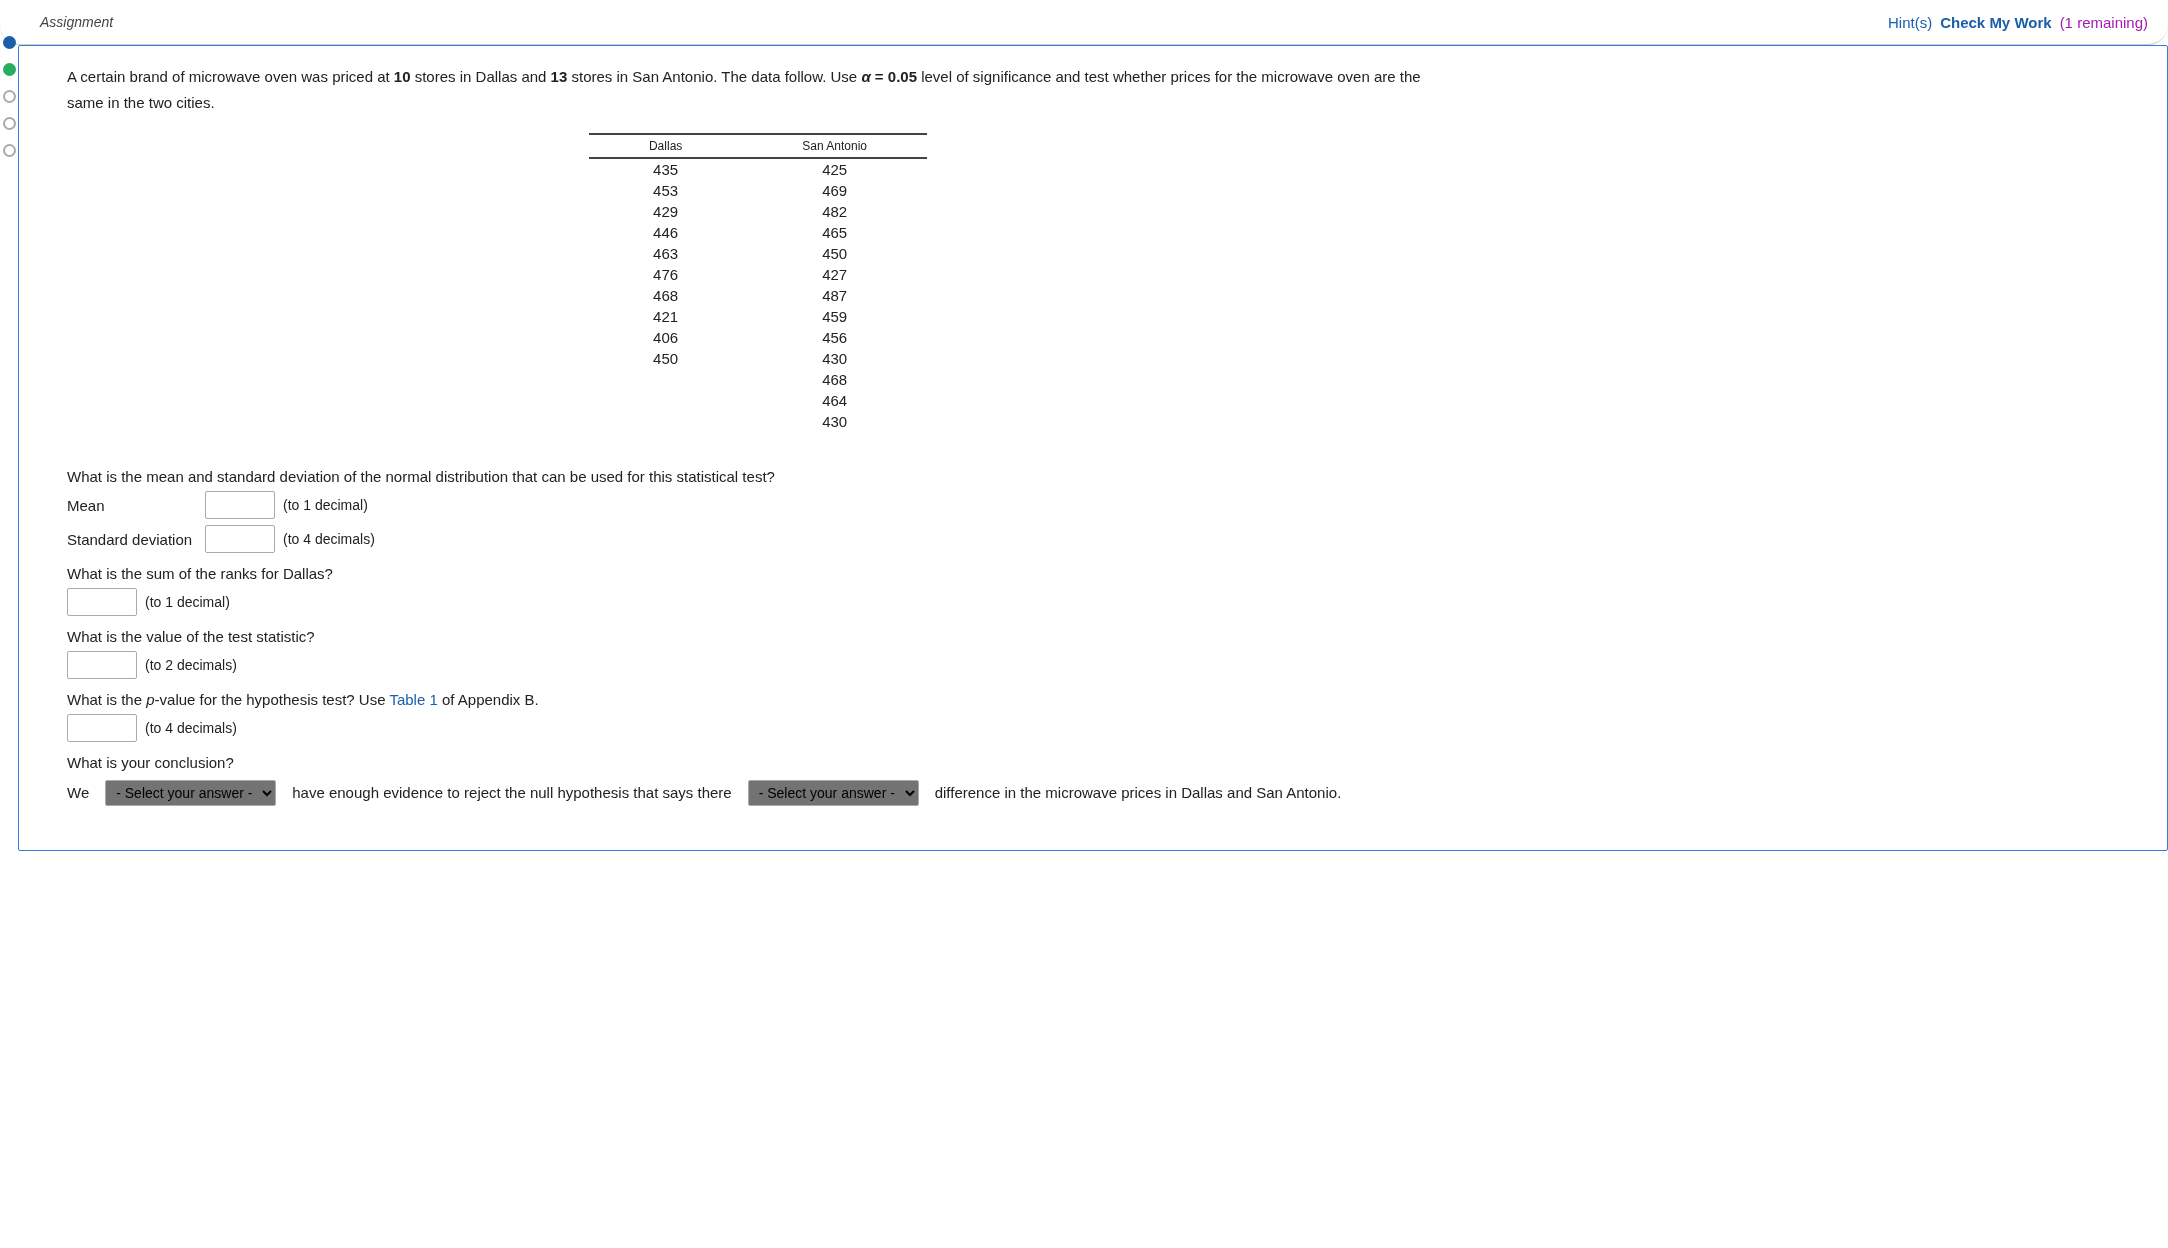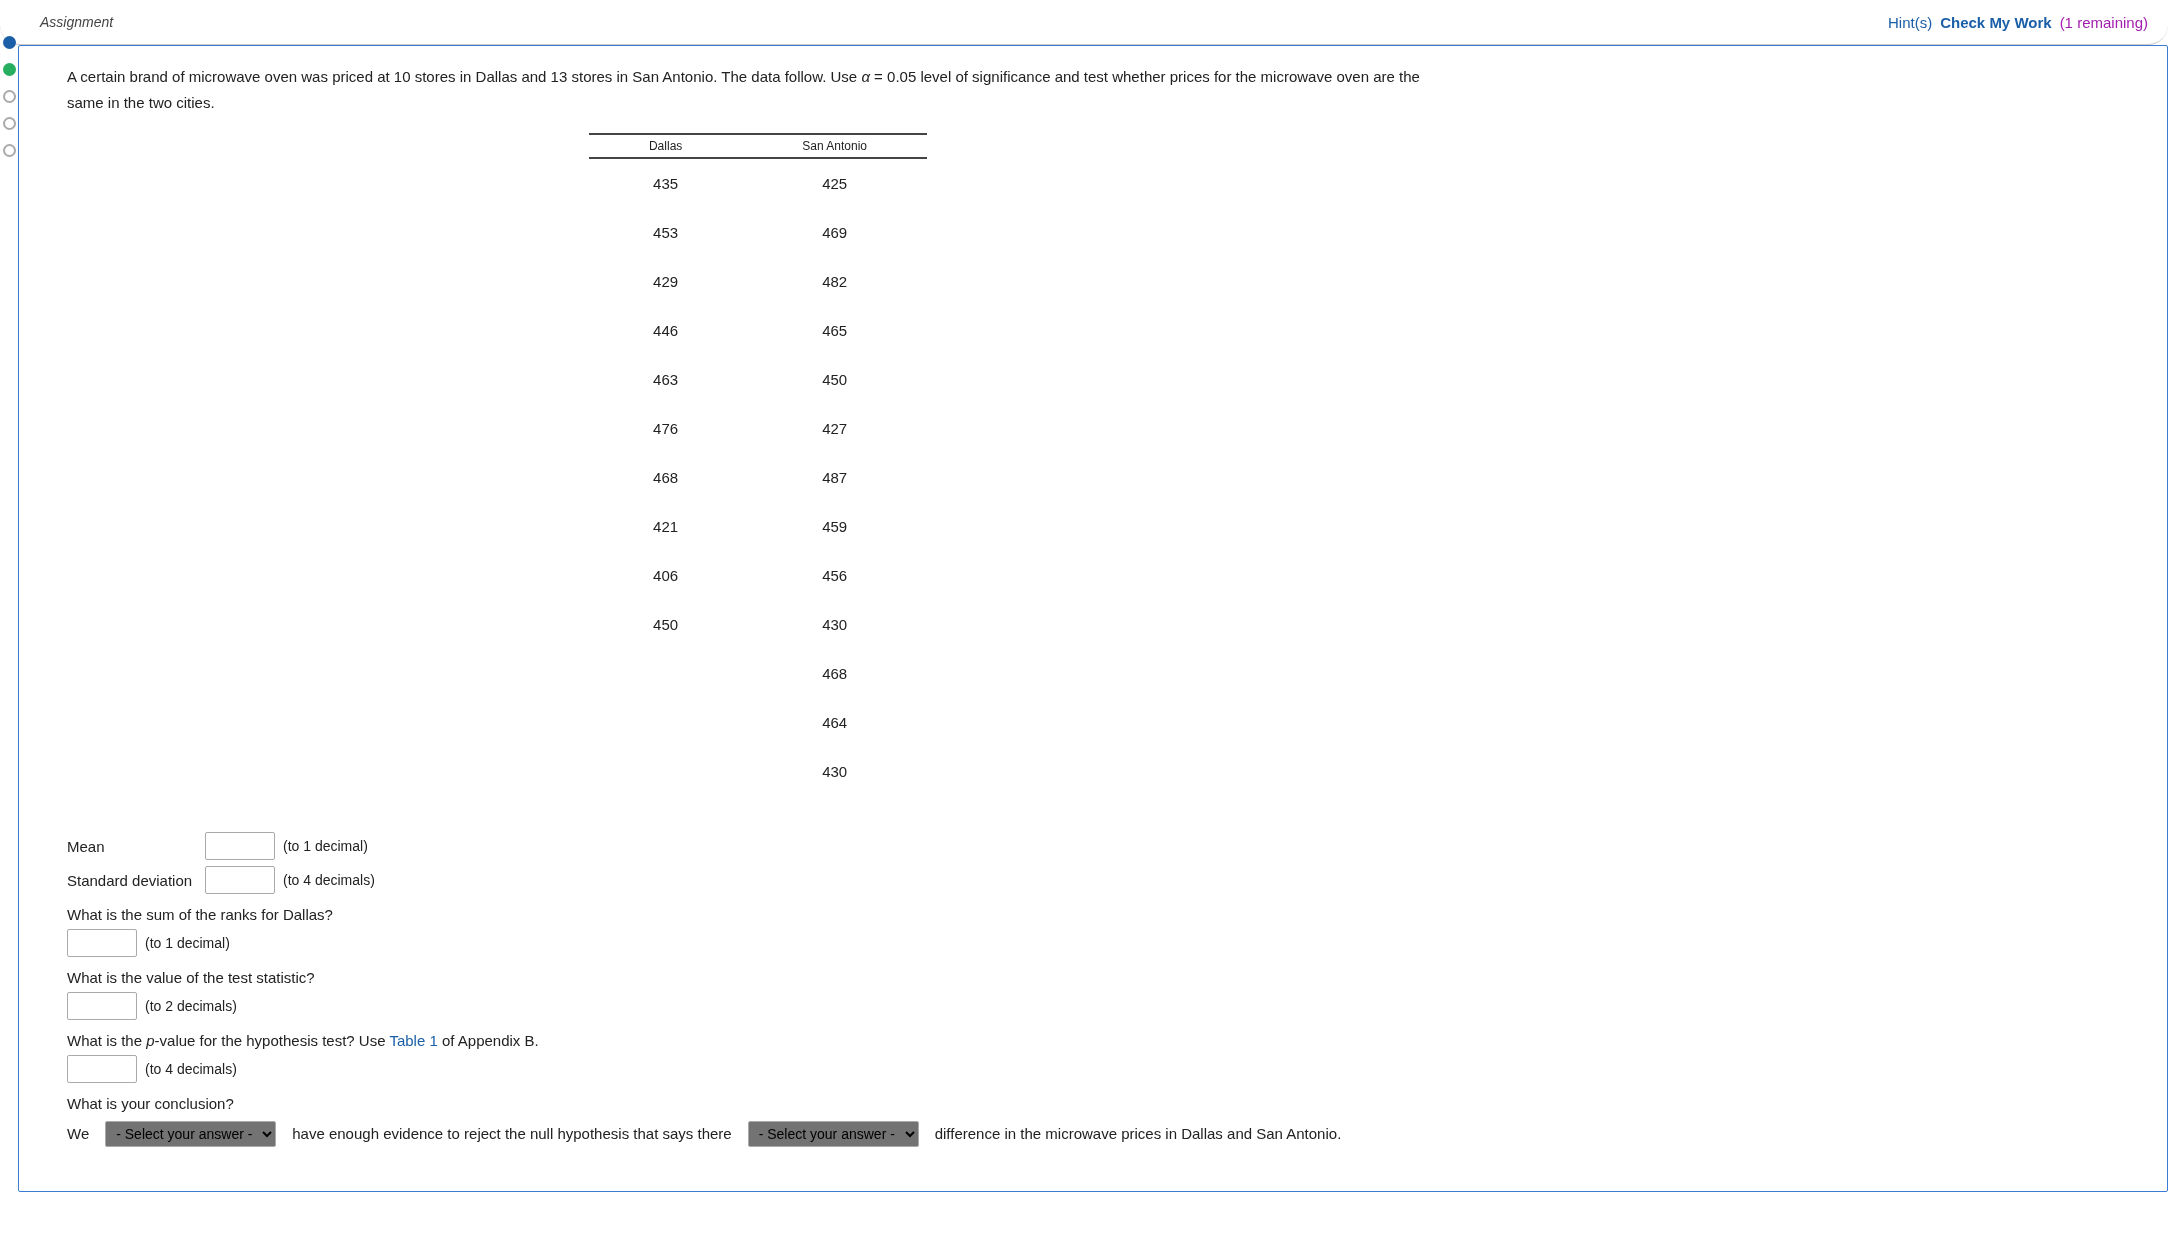--- a/index.html
+++ b/index.html
@@ -34,38 +34,38 @@
     .main-content {
       margin-left: 22px;
       padding: 18px 30px 30px 18px;
       max-width: 1430px;
     }
     .problem-text {
       font-size: 15px;
       line-height: 1.7;
       margin-bottom: 18px;
     }
-    .problem-text b { font-weight: normal; }
+    .problem-text b { font-weight: bold; }
     .data-table {
       margin: 0 auto 18px auto;
       border-collapse: collapse;
       min-width: 320px;
     }
     .data-table th {
       text-align: center;
       font-weight: normal;
       font-size: 12px;
       padding: 4px 60px 4px 60px;
       border-bottom: 2px solid #444;
       border-top: 2px solid #444;
     }
     .data-table td {
       text-align: center;
       font-size: 15px;
-      padding: 16px 60px;
+      padding: 2px 60px;
     }
     .section-question {
       margin: 12px 0 6px 0;
       font-size: 15px;
     }
     .input-row {
       display: flex;
       align-items: center;
       margin-bottom: 6px;
       gap: 8px;
@@ -239,20 +239,21 @@
               <td>464</td>
             </tr>
             <tr>
               <td></td>
               <td>430</td>
             </tr>
           </tbody>
       </table>
     </div>
 
+    <div class="section-question">What is the mean and standard deviation of the normal distribution that can be used for this statistical test?</div>
     <div class="input-row">
       <span class="input-label">Mean</span>
       <input class="answer-input" type="text" value="" style="">
       <span class="hint-text">(to 1 decimal)</span>
     </div>
     <div class="input-row">
       <span class="input-label">Standard deviation</span>
       <input class="answer-input" type="text" value="" style="">
       <span class="hint-text">(to 4 decimals)</span>
     </div>

